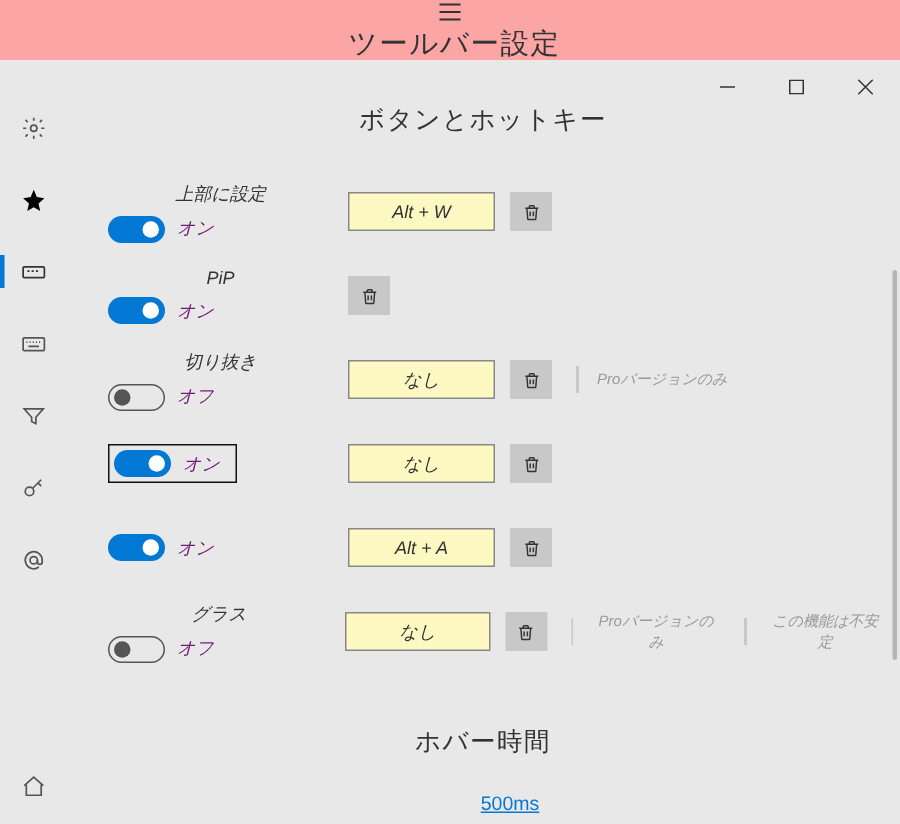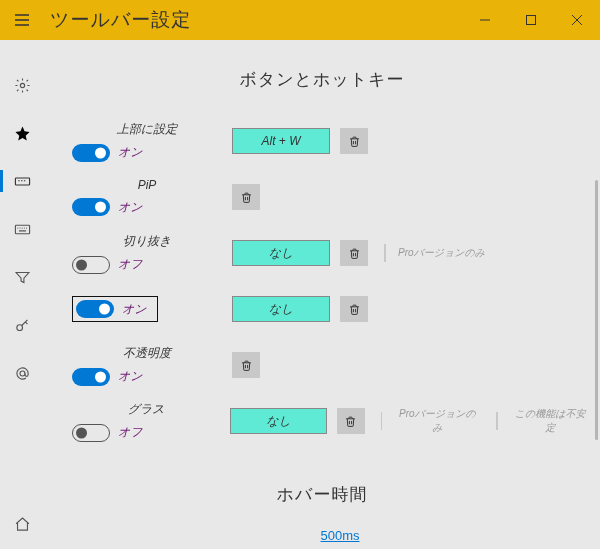--- a/index.html
+++ b/index.html
@@ -11,21 +11,22 @@
     background: #e8e8e8;
     width: 600px;
     height: 549px;
     overflow: hidden;
     position: relative;
   }
   .titlebar {
     height: 40px;
     display: flex;
     align-items: center;
-    background: #eab308;
+    background: #fca5a5;
+    flex-direction: column;
   }
   .hamburger {
     width: 44px;
     height: 40px;
     display: flex;
     align-items: center;
     justify-content: center;
     cursor: pointer;
   }
   .hamburger svg { width: 16px; height: 16px; }
@@ -147,21 +148,21 @@
   .switch.on .knob { right: 4px; background: #fff; }
   .switch.off .knob { left: 3px; background: #555; }
   .state-label {
     font-size: 12px;
     color: #701a75;
   }
   .hotkey-box {
     width: 98px;
     height: 26px;
     border: 1px solid #888;
-    background: #5eead4;
+    background: #fef9c3;
     display: flex;
     align-items: center;
     justify-content: center;
     font-size: 12px;
     color: #333;
     cursor: pointer;
   }
   .trash-btn {
     width: 28px;
     height: 26px;
@@ -345,28 +346,28 @@
           </div>
           <div class="hotkey-box">なし</div>
           <div class="trash-btn">
             <svg viewBox="0 0 24 24" fill="none" stroke="#333" stroke-width="1.8">
               <path d="M4 7h16M9 7V5a1 1 0 011-1h4a1 1 0 011 1v2M6 7l1 13a1 1 0 001 1h8a1 1 0 001-1l1-13M10 11v6M14 11v6"></path>
             </svg>
           </div>
         </div>
         <div class="row">
           <div class="left-col">
-            <div class="item-label">不透明度</div>
             <div class="toggle-wrap">
               <div class="switch on">
                 <div class="knob"></div>
               </div>
               <span class="state-label">オン</span>
             </div>
           </div>
+          <div class="hotkey-box">Alt + A</div>
           <div class="trash-btn">
             <svg viewBox="0 0 24 24" fill="none" stroke="#333" stroke-width="1.8">
               <path d="M4 7h16M9 7V5a1 1 0 011-1h4a1 1 0 011 1v2M6 7l1 13a1 1 0 001 1h8a1 1 0 001-1l1-13M10 11v6M14 11v6"></path>
             </svg>
           </div>
         </div>
         <div class="row">
           <div class="left-col">
             <div class="item-label">グラス</div>
             <div class="toggle-wrap">

